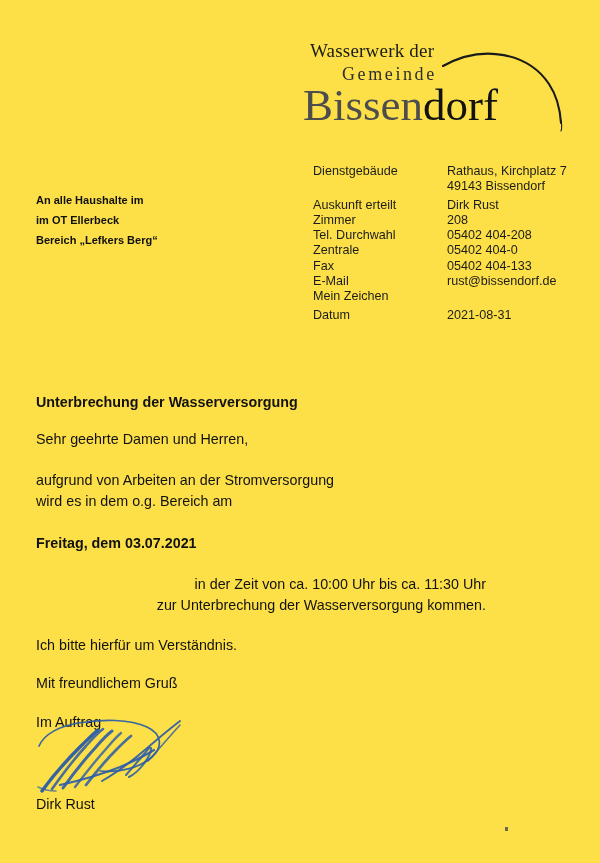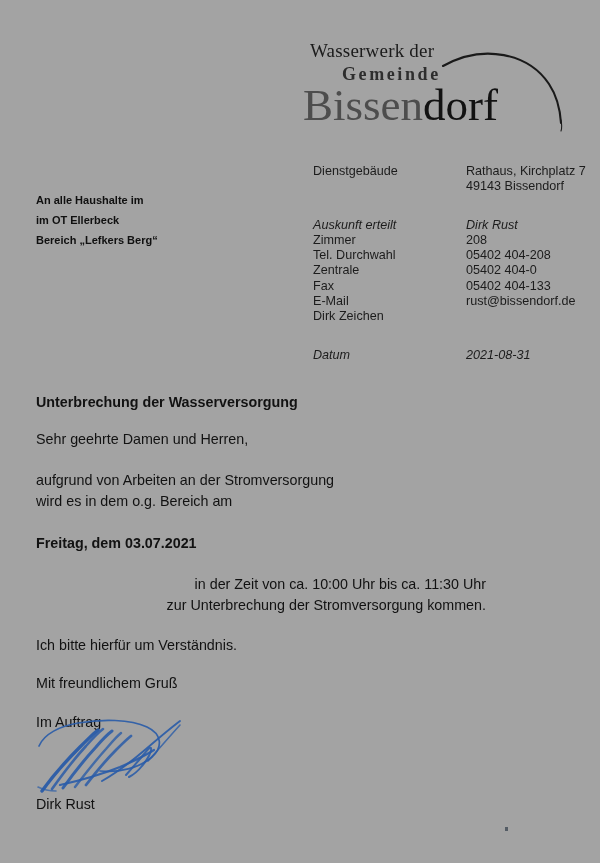--- a/index.html
+++ b/index.html
@@ -10,21 +10,21 @@
   }
   body {
     font-family: "Liberation Sans", sans-serif;
     color: #161616;
     -webkit-font-smoothing: antialiased;
   }
   .page {
     position: relative;
     width: 600px;
     height: 863px;
-    background: #a3a3a3;
+    background: #fde047;
     overflow: hidden;
   }
 
   
   .logo {
     position: absolute;
     left: 296px;
     top: 28px;
     width: 276px;
     height: 104px;
@@ -49,21 +49,20 @@
   }
   .logo-line2 {
     position: absolute;
     left: 46px;
     top: 36px;
     font-family: "Liberation Serif", serif;
     font-size: 18px;
     color: #2e2e2e;
     letter-spacing: 2.6px;
     white-space: nowrap;
-    font-weight: bold;
   }
   .logo-line3 {
     position: absolute;
     left: 7px;
     top: 53px;
     font-family: "Liberation Serif", serif;
     font-size: 45px;
     line-height: 49px;
     white-space: nowrap;
   }
@@ -95,25 +94,23 @@
     left: 313px;
     top: 164px;
     width: 270px;
     font-size: 12.6px;
     line-height: 15.1px;
     color: #1c1c1c;
   }
   .contact-row {
     display: flex;
     align-items: flex-start;
-    gap: 19px;
   }
   .contact-row.gap-above {
-    margin-top: 24px;
-    font-style: italic;
+    margin-top: 4px;
   }
   .contact-label {
     width: 134px;
     flex: 0 0 134px;
     white-space: nowrap;
   }
   .contact-value {
     flex: 1 1 auto;
     white-space: nowrap;
   }
@@ -209,21 +206,21 @@
     </div>
     <div class="contact-row">
       <span class="contact-label">Fax</span>
       <span class="contact-value">05402 404-133</span>
     </div>
     <div class="contact-row">
       <span class="contact-label">E-Mail</span>
       <span class="contact-value">rust@bissendorf.de</span>
     </div>
     <div class="contact-row">
-      <span class="contact-label">Dirk Zeichen</span>
+      <span class="contact-label">Mein Zeichen</span>
       <span class="contact-value"></span>
     </div>
     <div class="contact-row gap-above">
       <span class="contact-label">Datum</span>
       <span class="contact-value">2021-08-31</span>
     </div>
   </div>
 
   <div class="body-block bold" id="subject">Unterbrechung der Wasserversorgung</div>
 
@@ -231,21 +228,21 @@
 
   <div class="body-block" id="para-reason">
     <div>aufgrund von Arbeiten an der Stromversorgung</div>
     <div>wird es in dem o.g. Bereich am</div>
   </div>
 
   <div class="body-block bold" id="date-line">Freitag, dem 03.07.2021</div>
 
   <div class="body-block" id="para-time">
     <div>in der Zeit von ca. 10:00 Uhr bis ca. 11:30 Uhr</div>
-    <div>zur Unterbrechung der Stromversorgung kommen.</div>
+    <div>zur Unterbrechung der Wasserversorgung kommen.</div>
   </div>
 
   <div class="body-block" id="para-thanks">Ich bitte hierfür um Verständnis.</div>
 
   <div class="body-block" id="closing">Mit freundlichem Gruß</div>
 
   <div class="body-block" id="order-line">Im Auftrag</div>
 
   <svg class="signature" viewBox="0 0 175 95">
     <g fill="none" stroke="#2a5ca8" stroke-linecap="round" stroke-linejoin="round">

